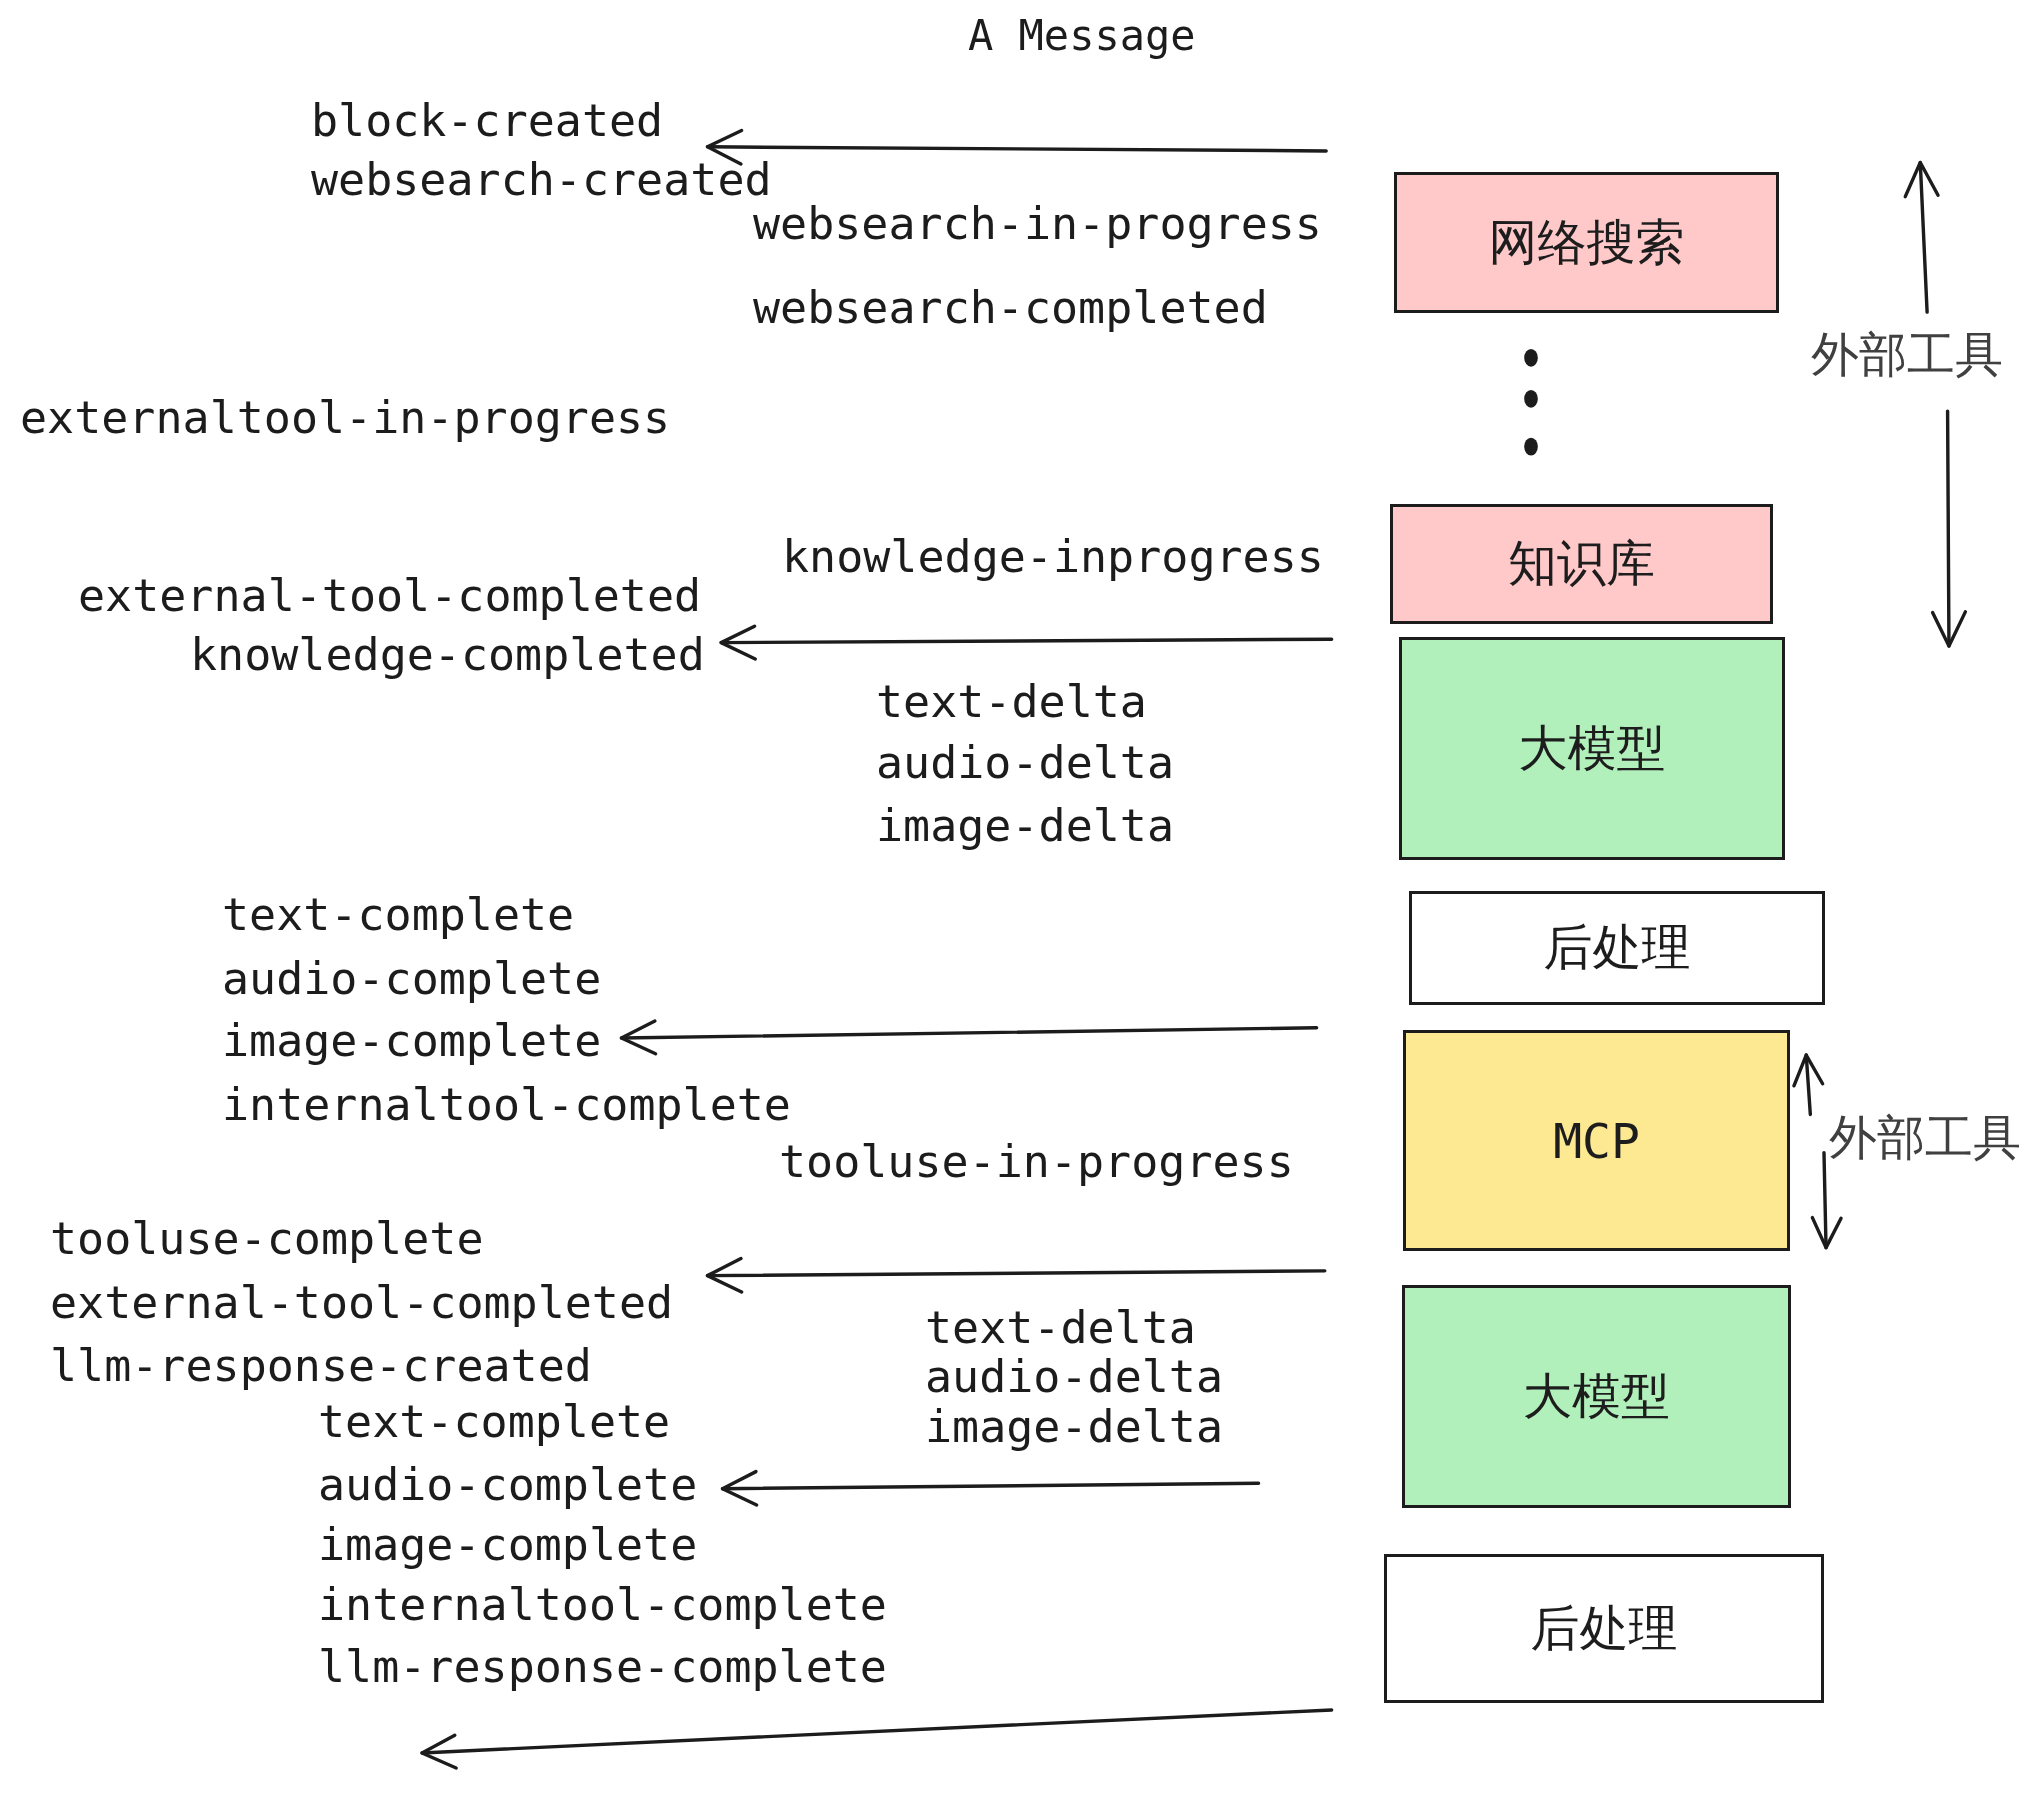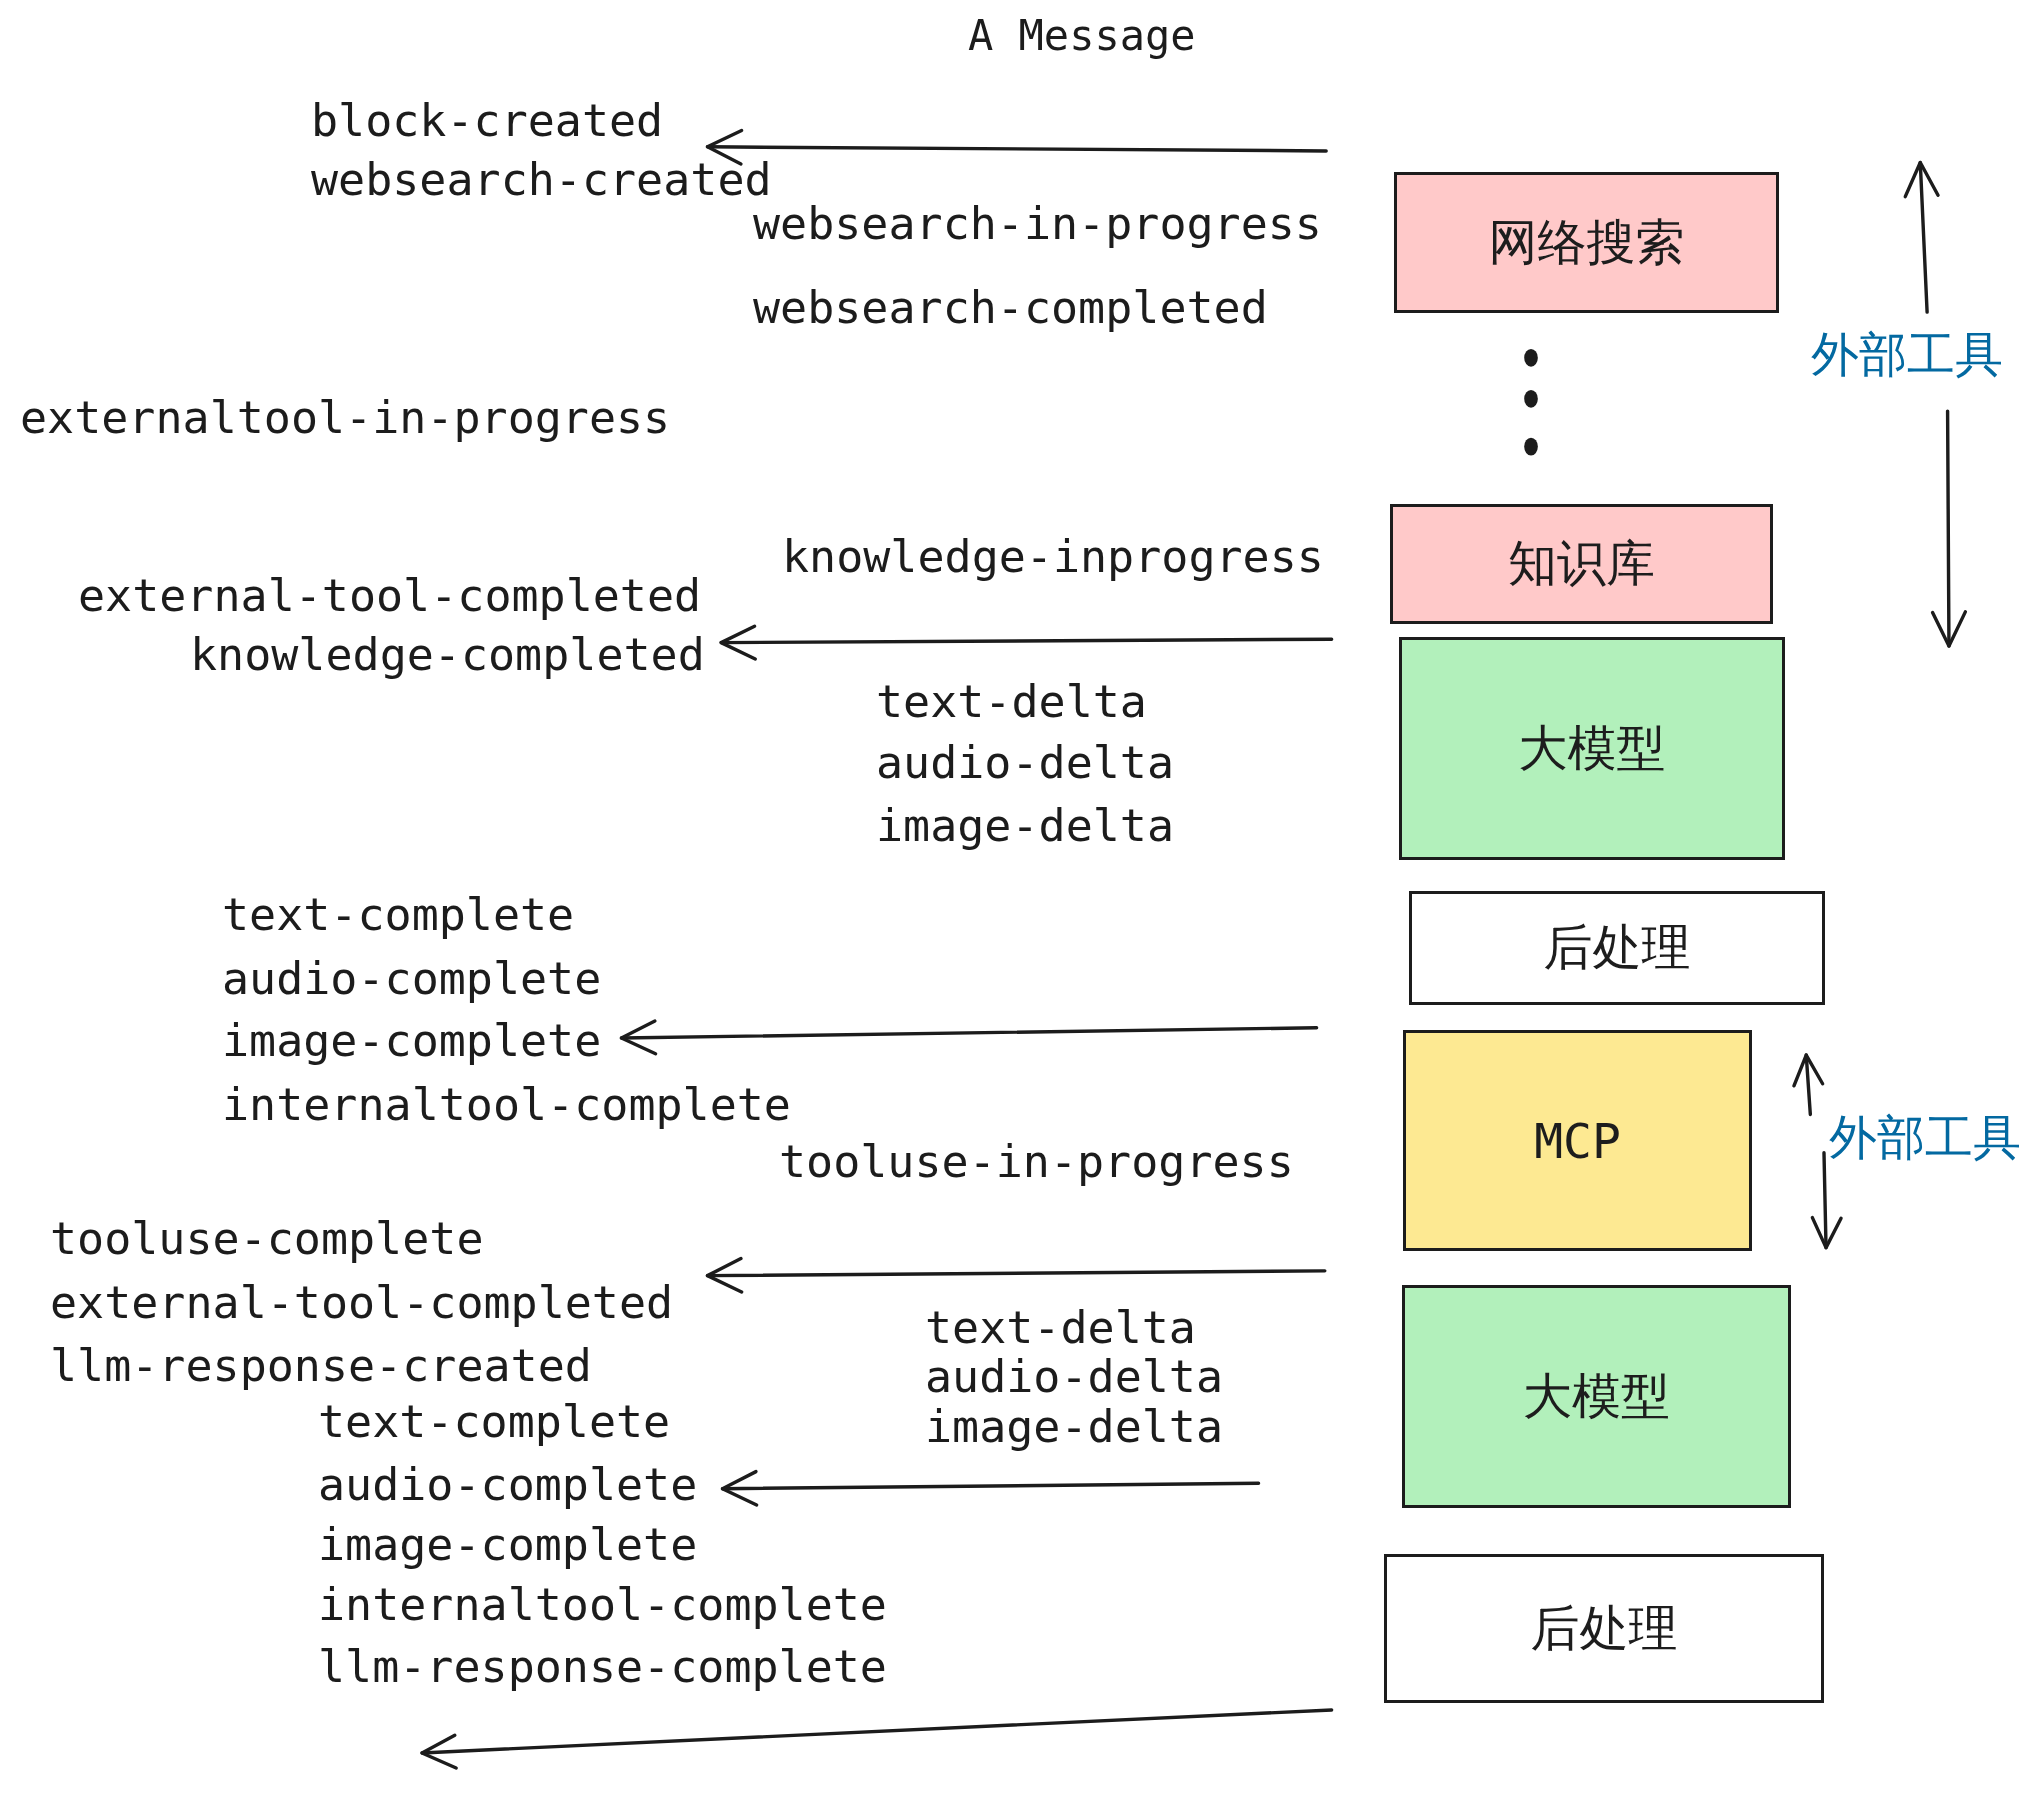--- a/index.html
+++ b/index.html
@@ -40,25 +40,25 @@
   .ev-llm-response-complete{left:318px;top:1644px;}
   .ev-block-complete{left:20px;top:1727px;}
 
   .box{position:absolute;box-sizing:border-box;border:3.4px solid #1c1c1c;
        display:flex;align-items:center;justify-content:center;
        font-family:"Liberation Sans", sans-serif;font-size:49px;color:#1d1d1d;margin-left:40px;}
   .box-websearch{left:1354px;top:172px;width:385px;height:141px;}
   .box-knowledge{left:1350px;top:504px;width:383px;height:120px;}
   .box-llm-1{left:1359px;top:637px;width:386px;height:223px;}
   .box-post-1{left:1369px;top:891px;width:416px;height:114px;}
-  .box-mcp{left:1363px;top:1030px;width:349px;height:221px;font-family:"DejaVu Sans Mono", monospace;font-size:48px;}
+  .box-mcp{left:1363px;top:1030px;width:387px;height:221px;font-family:"DejaVu Sans Mono", monospace;font-size:48px;}
   .box-llm-2{left:1362px;top:1285px;width:389px;height:223px;}
   .box-post-2{left:1344px;top:1554px;width:440px;height:149px;}
 
-  .side-label{position:absolute;font-family:"Liberation Sans", sans-serif;font-size:48px;line-height:1;white-space:nowrap;color:#0369a1;}
+  .side-label{position:absolute;font-family:"Liberation Sans", sans-serif;font-size:48px;line-height:1;white-space:nowrap;color:#404040;}
   .side-label-top{left:1811px;top:331px;}
   .side-label-bottom{left:1829px;top:1114px;}
 </style>
 </head>
 <body>
 
 <div class="stage">
 
   <svg class="wires" viewBox="0 0 2980 2630">
 

